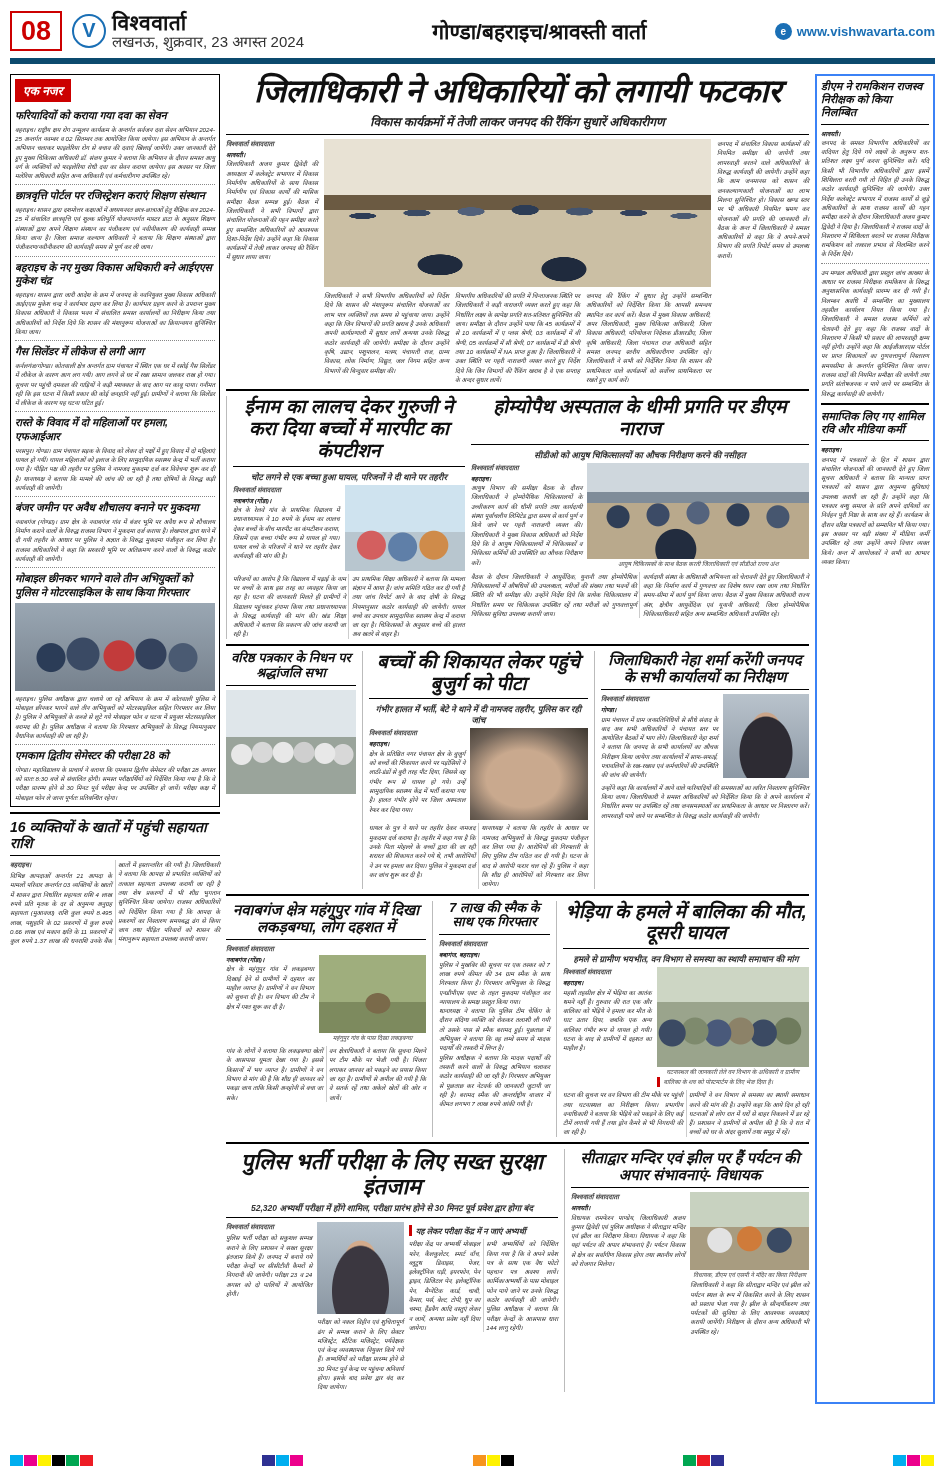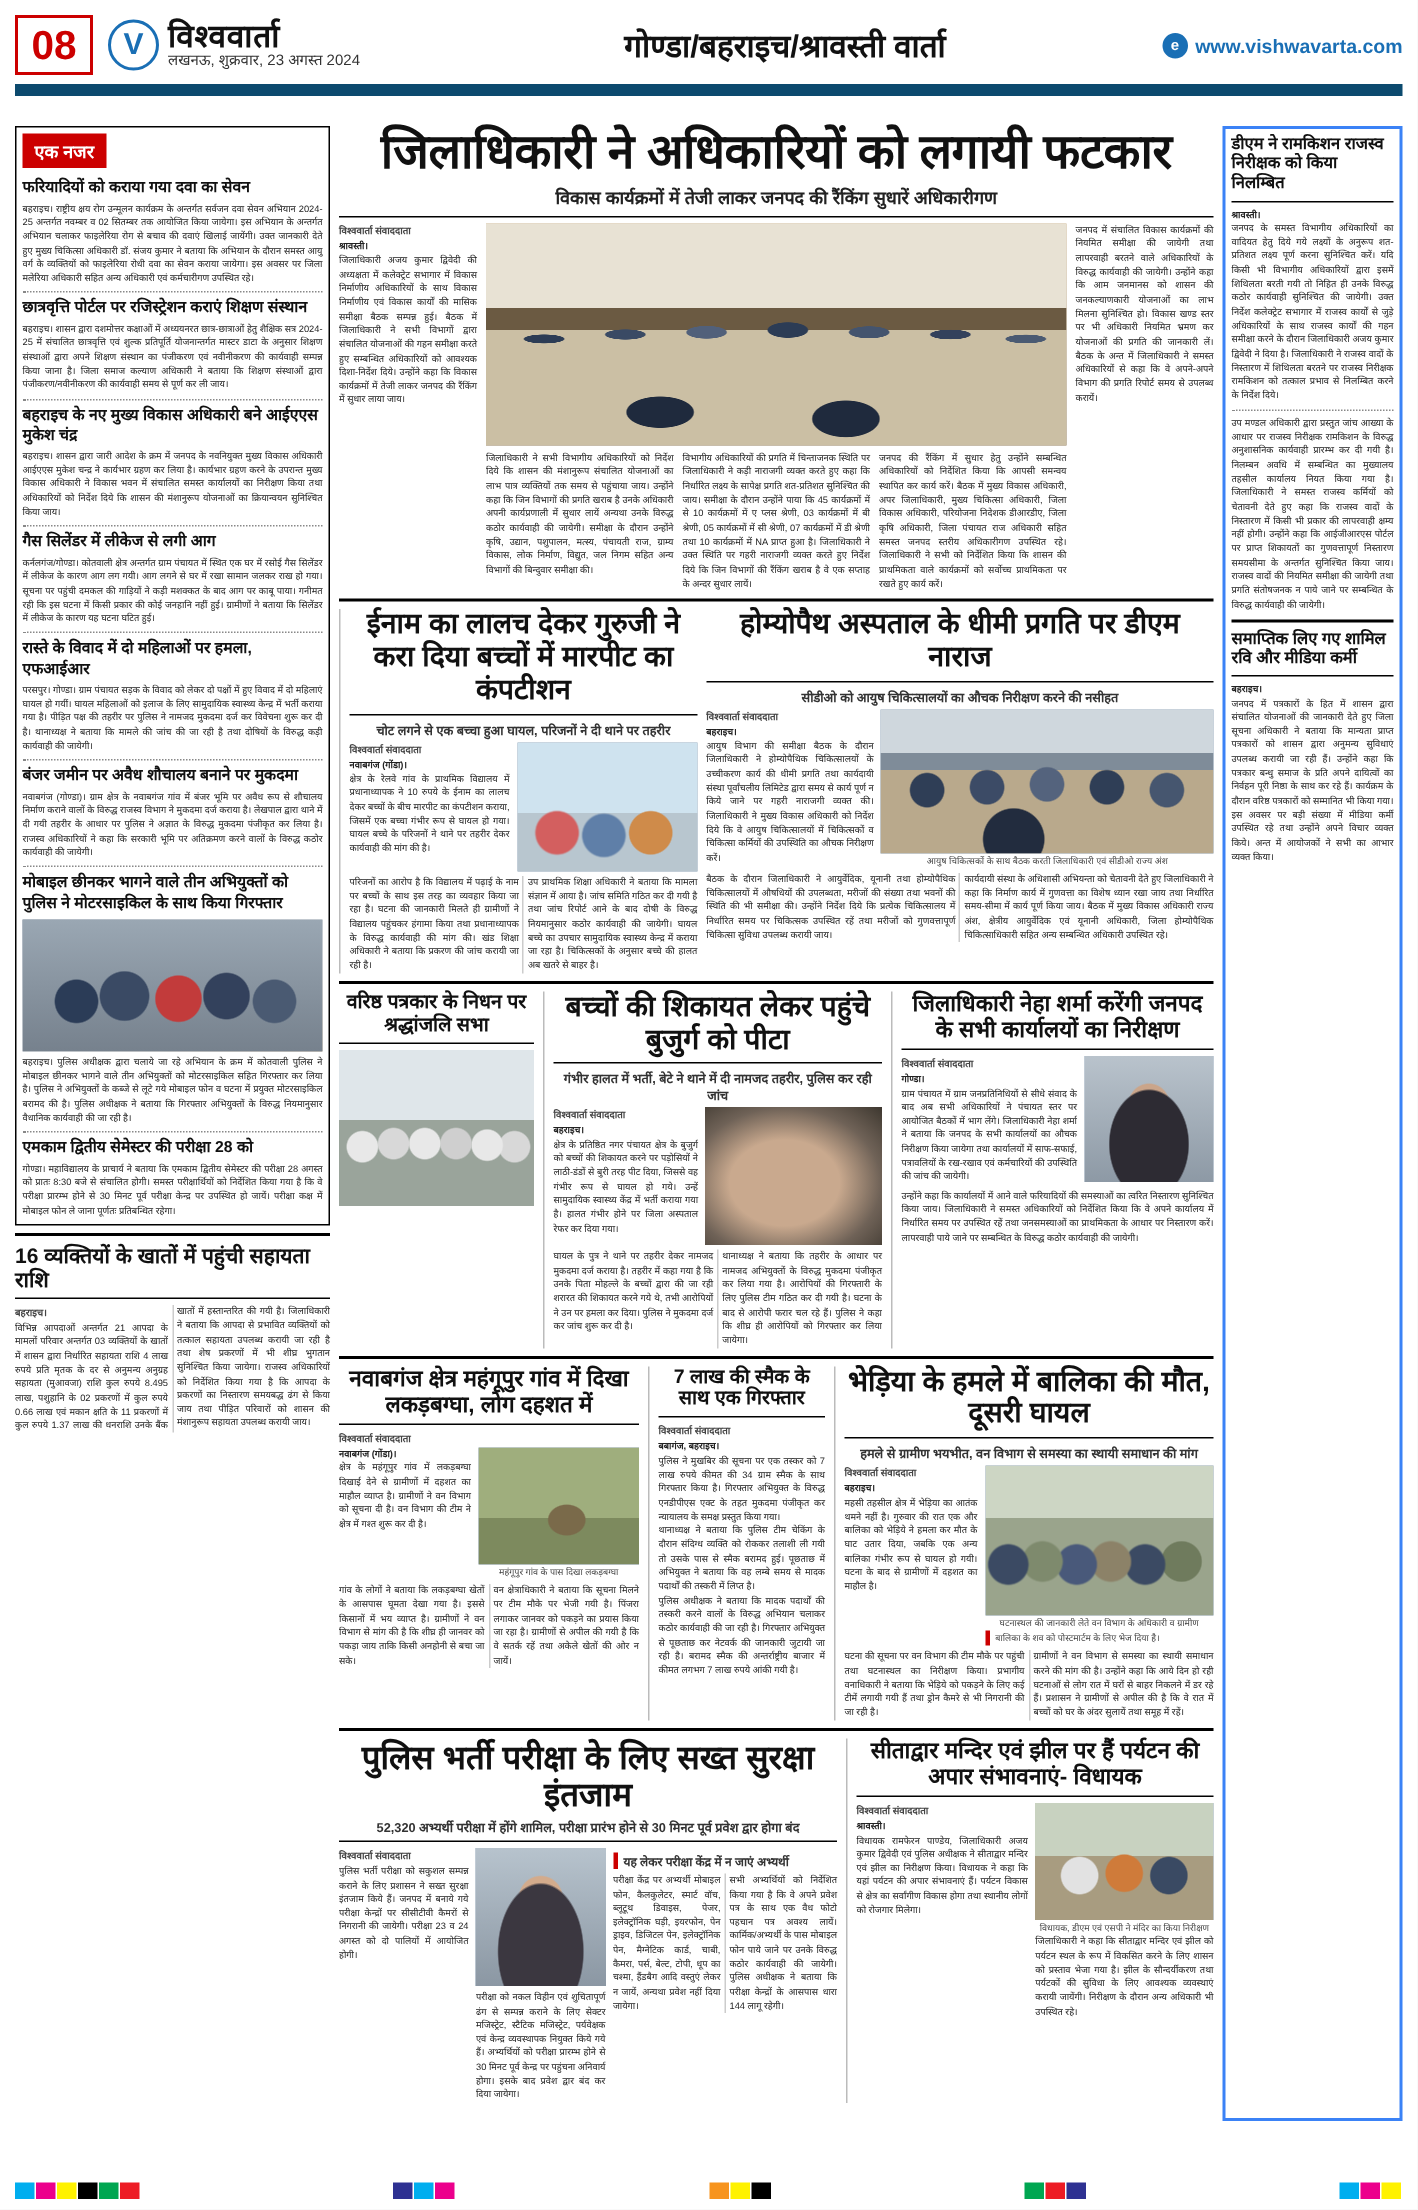--- a/index.html
+++ b/index.html
@@ -14,21 +14,21 @@
     background: #fff;
     margin: 0 auto;
     position: relative;
     padding: 8px 10px 0 10px;
     overflow: hidden;
   }
   
   .masthead {
     display: flex;
     align-items: center;
-    border-bottom: 8px solid #0c4a6e;
+    border-bottom: 6px solid #0c4a6e;
     padding-bottom: 4px;
     height: 56px;
   }
   .page-num {
     border: 2px solid #c00;
     color: #c00;
     font-weight: bold;
     font-size: 27px;
     width: 52px; height: 40px;
     display: flex; align-items: center; justify-content: center;
@@ -38,40 +38,41 @@
   .logo-mark {
     width: 34px; height: 34px; border-radius: 50%;
     border: 2px solid #1a6fb5;
     color: #1a6fb5;
     display: flex; align-items: center; justify-content: center;
     font-size: 20px; font-weight: bold;
     margin-right: 6px;
   }
   .logo-text { line-height: 1.05; }
   .logo-title { font-size: 21px; font-weight: bold; color: #111; letter-spacing: .5px;}
-  .logo-sub { font-size: 10px; color: #333; }
+  .logo-sub { font-size: 15px; color: #333; }
   .masthead-center {
     flex: 1; text-align: center;
     font-size: 21px; font-weight: bold; color: #111;
   }
   .masthead-right {
     display: flex; align-items: center; gap: 5px;
     font-size: 13px; color: #1a6fb5; font-weight: bold;
   }
   .globe {
     width: 17px; height: 17px; border-radius: 50%;
     background: #1a6fb5; color:#fff; font-size: 10px;
     display:flex; align-items:center; justify-content:center;
   }
   
   .content {
     display: flex;
     gap: 6px;
-    margin-top: 20px;
+    margin-top: 10px;
     height: 1330px;
+    font-style: italic;
   }
   .col-left { width: 210px; }
   .col-mid  { flex: 1; }
   .col-right { width: 120px; }
 
   .hl { border-top: 1px solid #000; margin: 4px 0; }
   .hl2 { border-top: 2px solid #000; margin: 5px 0; }
 
   
   .eknazar-head {

